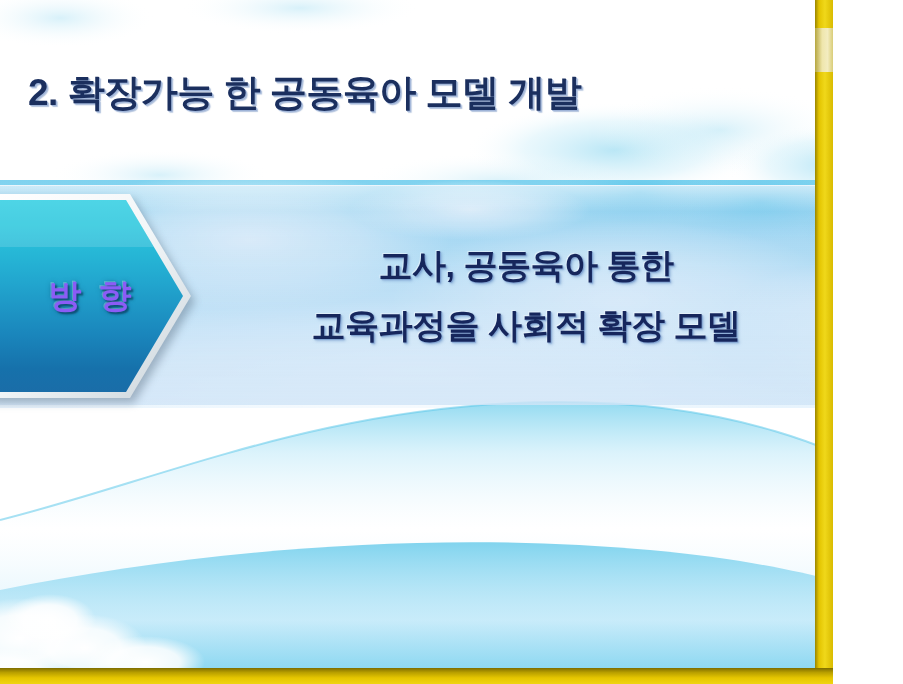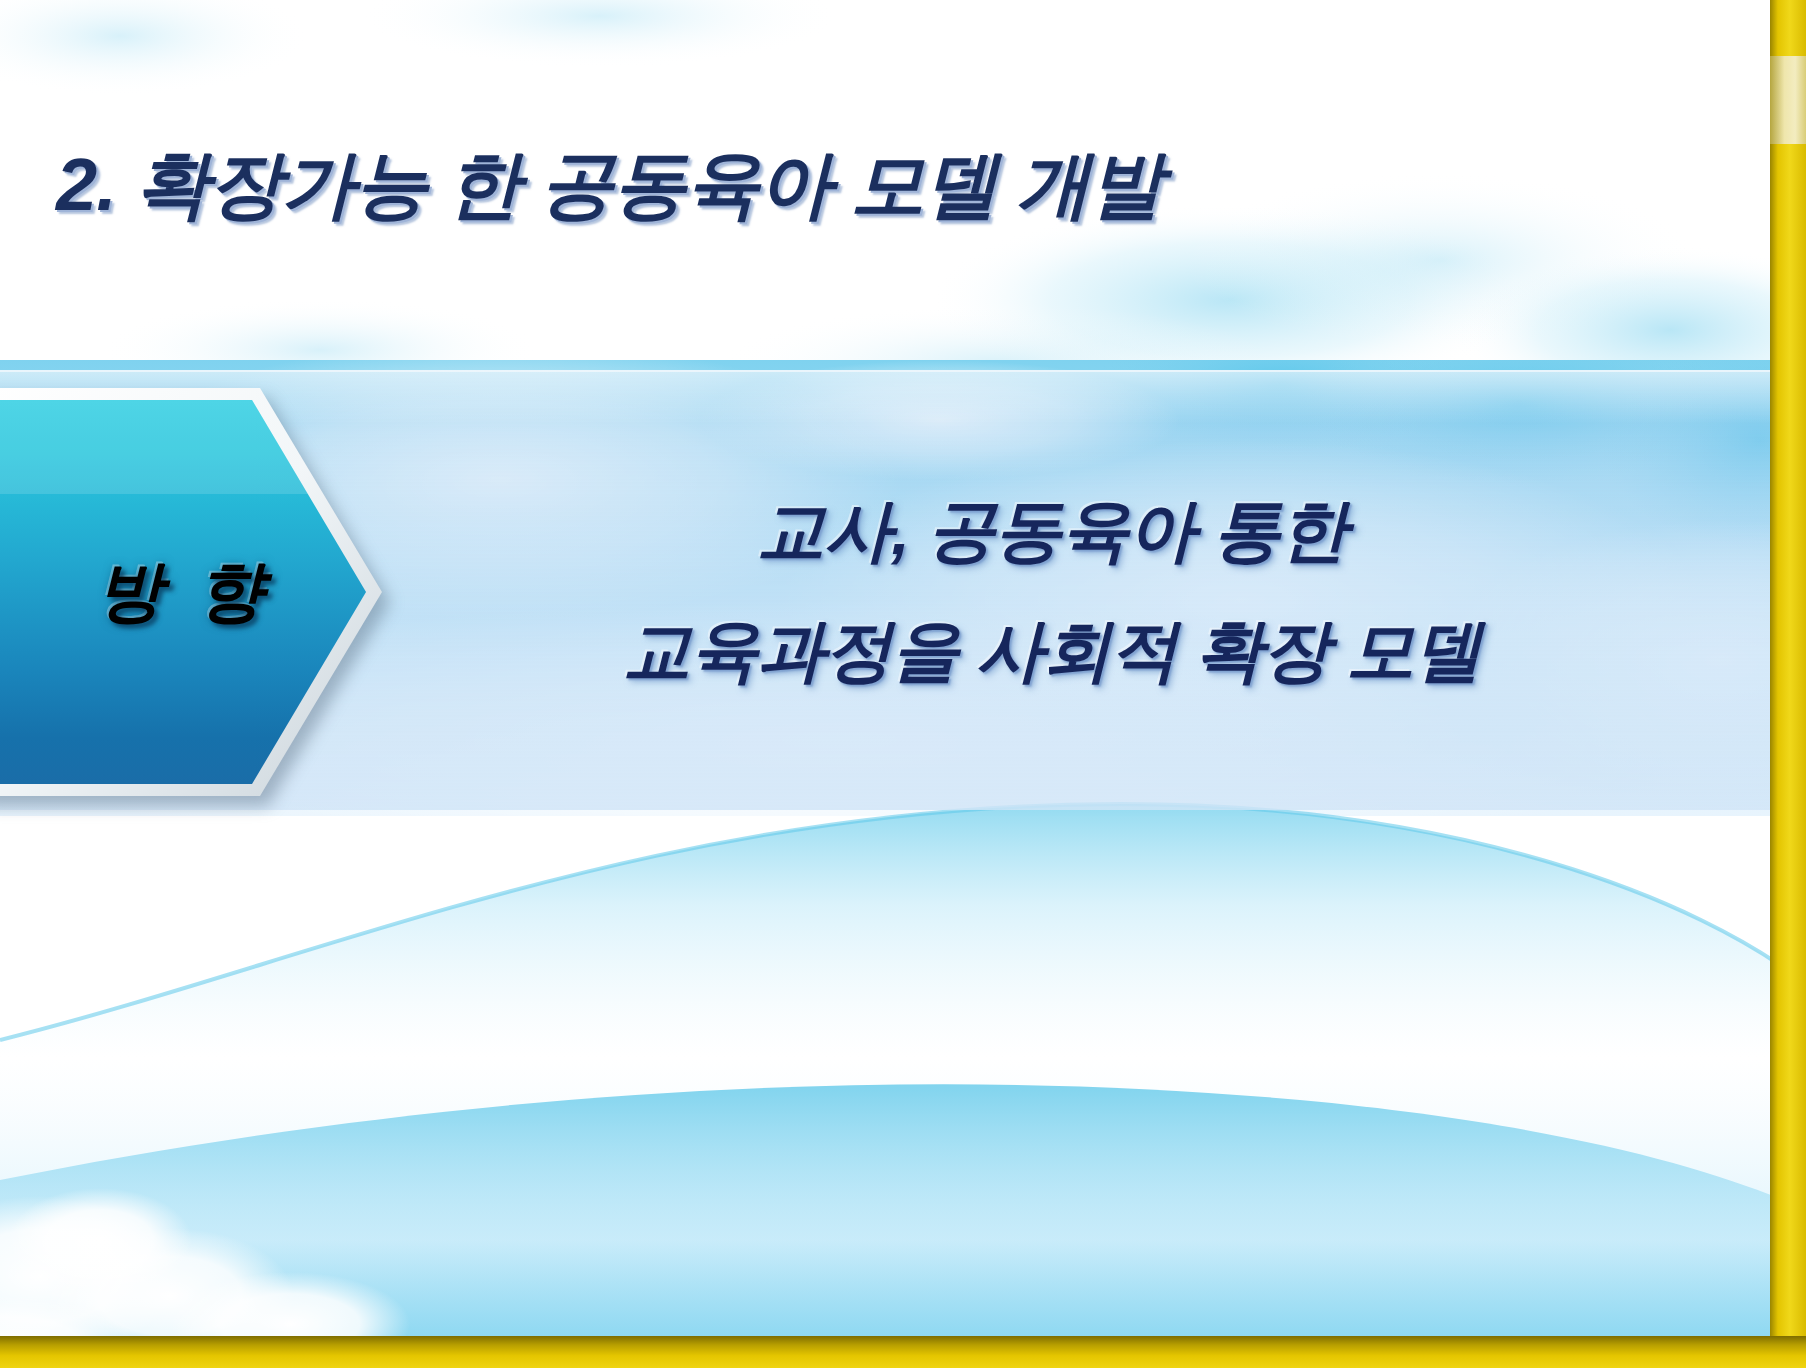--- a/index.html
+++ b/index.html
@@ -7,24 +7,23 @@
 
   html, body {
     width:903px; height:684px;
     background:#ffffff;
     font-family:"Liberation Sans", "DejaVu Sans", sans-serif;
     overflow:hidden;
   }
 
   #slide {
     position:relative;
-    width:903px; height:684px;
+    width:833px; height:684px;
     background:#ffffff;
     overflow:hidden;
-    font-style:italic;
   }
 
   
   .bg-layer { position:absolute; pointer-events:none; }
 
   
   .swoosh { left:0; top:400px; width:903px; height:284px; }
 
   
   .cloud-top { left:0; top:0; width:903px; height:200px; }
@@ -100,21 +99,21 @@
     filter:drop-shadow(4px 5px 4px rgba(90,110,130,.45));
   }
   .chevron-wrap svg { display:block; }
 
   .chevron-label {
     position:absolute;
     left:12px; top:192px;
     width:160px; height:208px;
     display:flex; align-items:center; justify-content:center;
     font-size:33px; font-weight:bold;
-    color:#000000;
+    color:#8b5cf6;
     letter-spacing:4px;
     text-shadow:
        2px 2px 2px rgba(10,60,95,.75),
        0 0 5px rgba(0,70,110,.55),
       -1px -1px 0 rgba(255,255,255,.35);
     z-index:16;
     pointer-events:none;
   }
 
   

